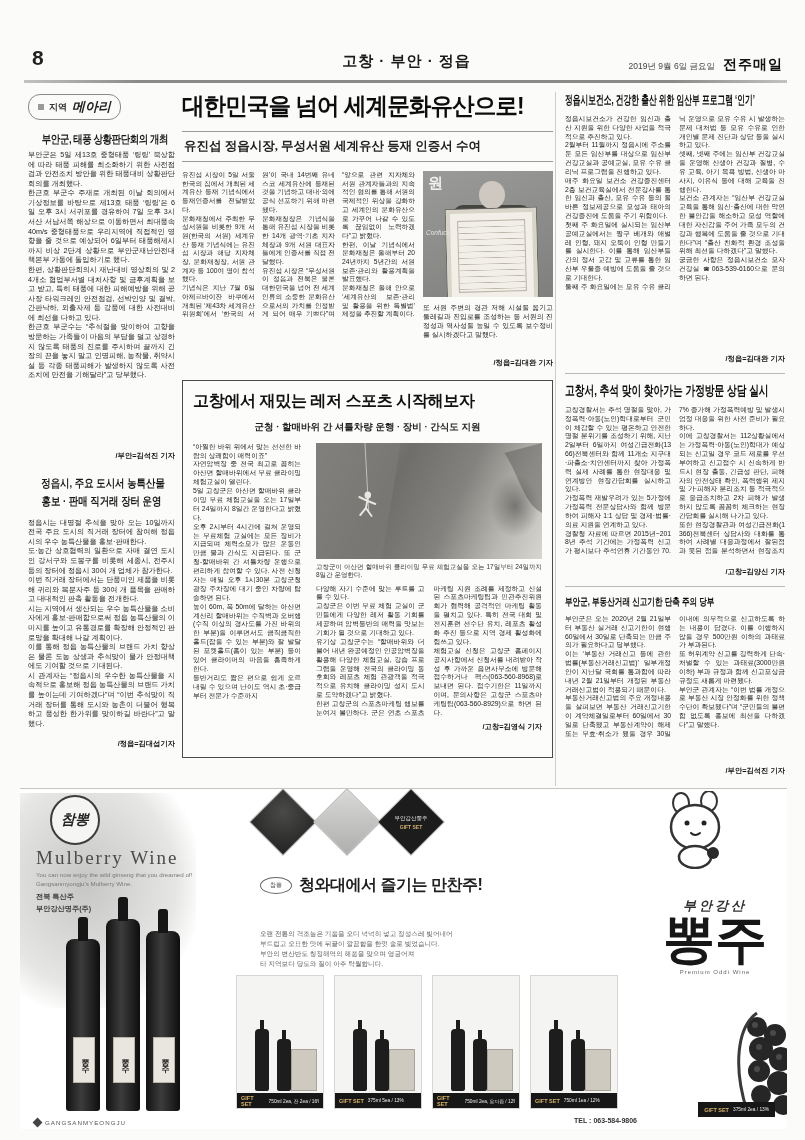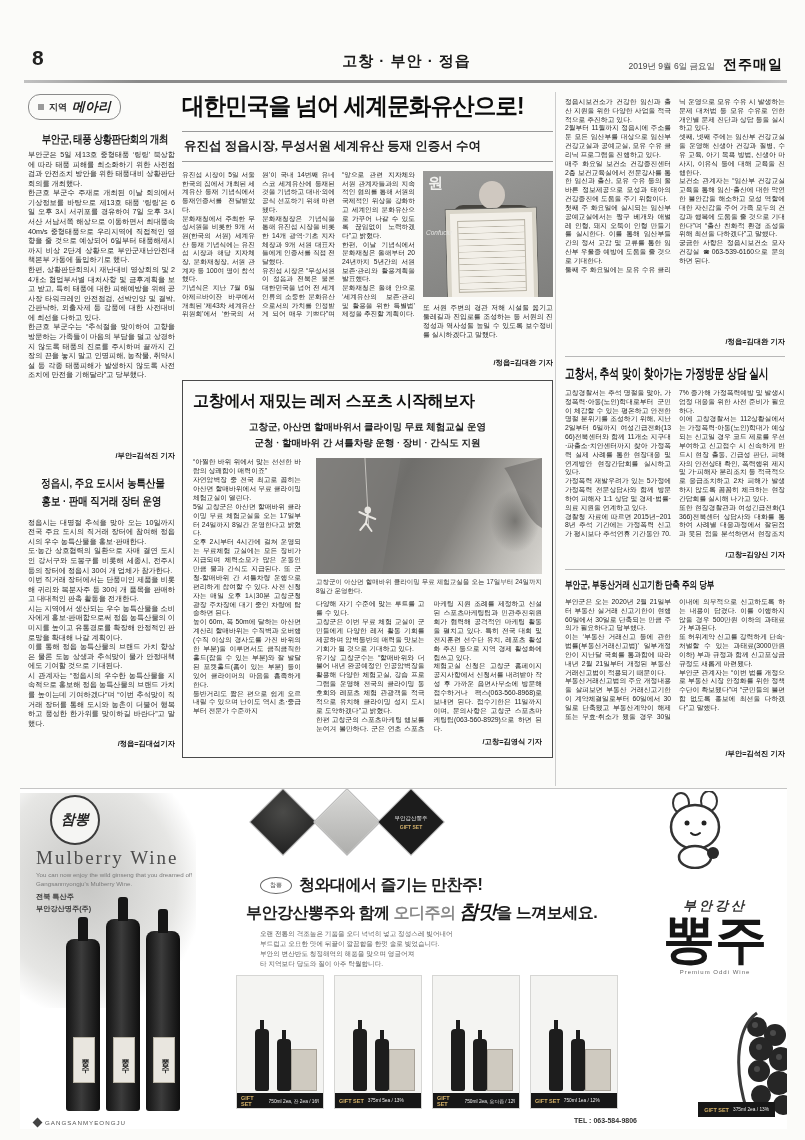--- a/index.html
+++ b/index.html
@@ -209,21 +209,20 @@
           <div class="ph-txt2">Confuciu</div>
         </div>
         <div class="ph-cont">또 서원 주변의 경관 저해 시설을 옮기고 둘레길과 진입로를 조성하는 등 서원의 진정성과 역사성을 높일 수 있도록 보수정비를 실시하겠다고 말했다.</div>
         <div class="credit">/정읍=김대완 기자</div>
       </div>
     </div>
 
     <div class="fbox">
       <div class="fb-title">고창에서 재밌는 레저 스포츠 시작해보자</div>
       <div class="fb-subs">
-        <div>고창군, 아산면 할매바위서 클라이밍 무료 체험교실 운영</div>
         <div>군청 · 할매바위 간 셔틀차량 운행 · 장비 · 간식도 지원</div>
       </div>
       <div class="fb-row">
         <div class="fb-col1">“아찔한 바위 위에서 맞는 선선한 바람의 상쾌함이 매력이죠”
 자연암벽장 중 전국 최고로 꼽히는 아산면 할매바위에서 무료 클라이밍 체험교실이 열린다.
 5일 고창군은 아산면 할매바위 클라이밍 무료 체험교실을 오는 17일부터 24일까지 8일간 운영한다고 밝혔다.
 오후 2시부터 4시간에 걸쳐 운영되는 무료체험 교실에는 모든 장비가 지급되며 체력소모가 많은 운동인 만큼 물과 간식도 지급된다. 또 군청-할매바위 간 셔틀차량 운행으로 편리하게 참여할 수 있다. 사전 신청자는 매일 오후 1시30분 고창군청 광장 주차장에 대기 중인 차량에 탑승하면 된다.
 높이 60m, 폭 50m에 달하는 아산면 계산리 할매바위는 수직벽과 오버행(수직 이상의 경사도를 가진 바위의 한 부분)을 이루면서도 큼직큼직한 홀드(잡을 수 있는 부분)와 잘 발달된 포켓홀드(홈이 있는 부분) 등이 있어 클라이머의 마음을 흡족하게 한다.
 등반거리도 짧은 편으로 쉽게 오르내릴 수 있으며 난이도 역시 초·중급부터 전문가 수준까지</div>
         <div class="fb-right">
@@ -242,20 +241,23 @@
 유기상 고창군수는 “할매바위와 더불어 내년 완공예정인 인공암벽장을 활용해 다양한 체험교실, 강습 프로그램을 운영해 전국의 클라이밍 동호회와 레포츠 체험 관광객을 적극적으로 유치해 클라이밍 성지 도시로 도약하겠다”고 밝혔다.
 한편 고창군의 스포츠마케팅 행보를 눈여겨 볼만하다. 군은 연초 스포츠마케팅 지원 조례를 제정하고 신설된 스포츠마케팅팀과 민관추진위원회가 협력해 공격적인 마케팅 활동을 펼치고 있다. 특히 전국 대회 및 전지훈련 선수단 유치, 레포츠 활성화 추진 등으로 지역 경제 활성화에 힘쓰고 있다.
 체험교실 신청은 고창군 홈페이지 공지사항에서 신청서를 내려받아 작성 후 가까운 읍면사무소에 방문해 접수하거나 팩스(063-560-8968)로 보내면 된다. 접수기한은 11일까지이며, 문의사항은 고창군 스포츠마케팅팀(063-560-8929)으로 하면 된다.</div>
           <div class="credit">/고창=김영식 기자</div>
         </div>
       </div>
     </div>
   </div>
 
   <div class="col-right">
+    <div class="ra-head a">
+      <span class="squeeze">정읍시보건소, 건강한 출산 위한 임산부 프로그램 ‘인기’</span>
+    </div>
     <div class="ra-body ha">정읍시보건소가 건강한 임신과 출산 지원을 위한 다양한 사업을 적극적으로 추진하고 있다.
 2월부터 11월까지 정읍시에 주소를 둔 모든 임산부를 대상으로 임산부 건강교실과 공예교실, 모유 수유 클리닉 프로그램을 진행하고 있다.
 매주 화요일 보건소 건강증진센터 2층 보건교육실에서 전문강사를 통한 임신과 출산, 모유 수유 등의 올바른 정보제공으로 모성과 태아의 건강증진에 도움을 주기 위함이다.
 첫째 주 화요일에 실시되는 임산부 공예교실에서는 짱구 베개와 애벌레 인형, 돼지 오뚝이 인형 만들기를 실시한다. 이를 통해 임산부들 간의 정서 교감 및 교류를 통한 임산부 우울증 예방에 도움을 줄 것으로 기대한다.
 둘째 주 화요일에는 모유 수유 클리닉 운영으로 모유 수유 시 발생하는 문제 대처법 등 모유 수유로 인한 개인별 문제 진단과 상담 등을 실시하고 있다.
 셋째, 넷째 주에는 임산부 건강교실을 운영해 신생아 건강과 질병, 수유 교육, 아기 목욕 방법, 신생아 마사지, 이유식 등에 대해 교육을 진행한다.
 보건소 관계자는 “임산부 건강교실 교육을 통해 임신·출산에 대한 막연한 불안감을 해소하고 모성 역할에 대한 자신감을 주어 가족 모두의 건강과 행복에 도움을 줄 것으로 기대한다”며 “출산 친화적 환경 조성을 위해 최선을 다하겠다”고 말했다.
 궁금한 사항은 정읍시보건소 모자건강실 ☎063-539-6160으로 문의하면 된다.</div>
     <div class="credit">/정읍=김대완 기자</div>
     <div class="rrule"></div>
@@ -298,23 +300,20 @@
         <div class="dmd-in">
           <span class="dmd-brand">부안갑산뽕주</span>
           <span class="dmd-gift">GIFT SET</span>
         </div>
       </div>
     </div>
 
     <div class="ad-h1">
       <span class="ad-h1-oval">참뽕</span>
       <span class="ad-h1-txt">청와대에서 즐기는 만찬주!</span>
-    </div>
-    <div class="ad-h2">
-      <span>부안강산뽕주와 함께 </span><span class="mid">오디주의 </span><span class="cal">참맛</span><span>을 느껴보세요.</span>
     </div>
     <div class="ad-body">오랜 전통의 격조높은 기품을 오디 넉넉히 넣고 정성스레 빚어내어
 부드럽고 오묘한 맛에 뒤끝이 깔끔함을 한껏 술로 빚었습니다.
 부안의 변산반도 청정해역의 해풍을 맞으며 영글어져
 타 지역보다 당도와 질이 아주 탁월합니다.</div>
 
     <div class="mascot">
       <svg width="66" height="78" viewBox="0 0 66 78">
         <ellipse cx="18" cy="12" rx="8" ry="10" fill="#fff" stroke="#333" stroke-width="2"></ellipse>
         <ellipse cx="46" cy="10" rx="8" ry="10" fill="#fff" stroke="#333" stroke-width="2"></ellipse>

